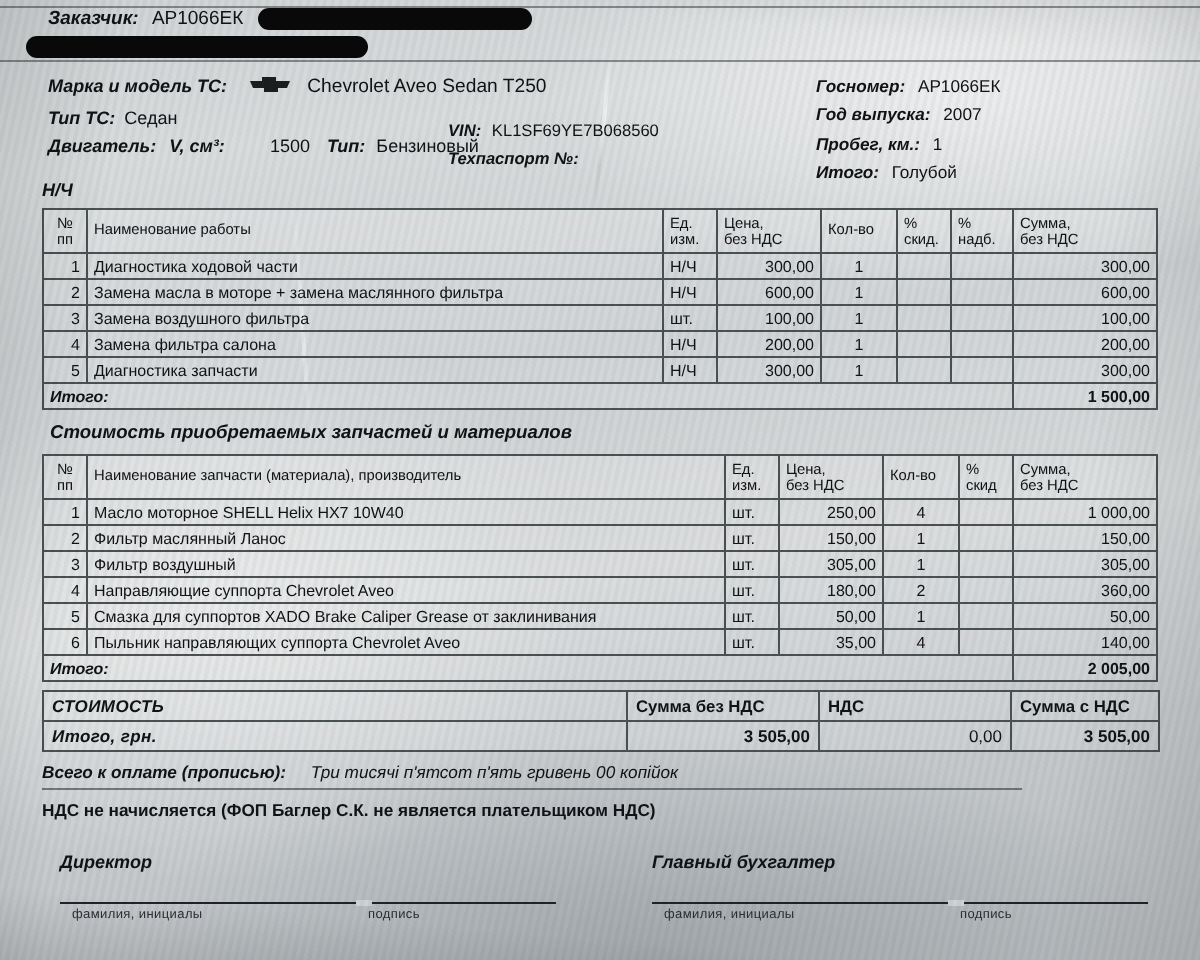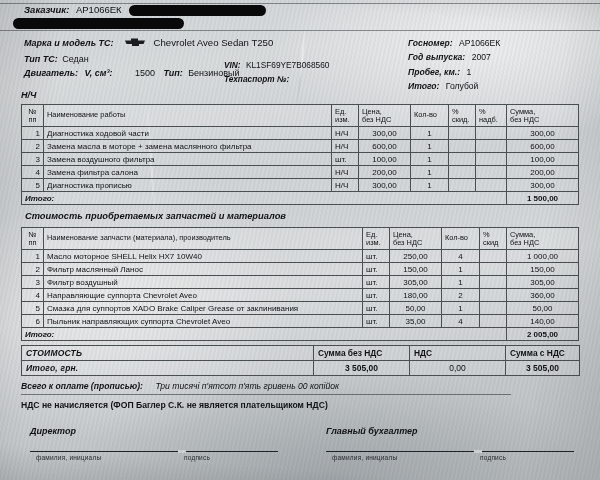--- a/index.html
+++ b/index.html
@@ -52,21 +52,21 @@
   table { border-collapse:collapse; table-layout:fixed; font-size:8px; }
   .tbl { position:absolute; background:transparent; }
   .tbl td, .tbl th {
     border:1px solid #4b5053;
     padding:0 3px; height:13px; font-weight:normal;
     vertical-align:middle; overflow:hidden; white-space:nowrap;
     background:rgba(255,255,255,.10);
   }
   .tbl thead td { height:22px; font-size:7.4px; line-height:8.4px; vertical-align:middle;
                   white-space:normal; background:rgba(255,255,255,.16); }
-  .num { text-align:center; }
+  .num { text-align:right; }
   .ctr { text-align:center; }
   .idx { text-align:right; padding-right:4px; }
   .totalrow td { font-weight:bold; font-style:italic; }
   .totalrow td.num { font-style:normal; }
 
   
   .caption{ position:absolute; font-size:9.3px; font-style:italic; font-weight:bold; white-space:nowrap; }
 
   
   #cost { position:absolute; left:21px; top:345px; width:558px; font-size:8.5px;border-radius:14px; }
@@ -221,21 +221,21 @@
           <td>Замена фильтра салона</td>
           <td>Н/Ч</td>
           <td class="num">200,00</td>
           <td class="ctr">1</td>
           <td class="num"></td>
           <td class="num"></td>
           <td class="num">200,00</td>
         </tr>
         <tr>
           <td class="idx">5</td>
-          <td>Диагностика прописью</td>
+          <td>Диагностика запчасти</td>
           <td>Н/Ч</td>
           <td class="num">300,00</td>
           <td class="ctr">1</td>
           <td class="num"></td>
           <td class="num"></td>
           <td class="num">300,00</td>
         </tr>
       </tbody>
     <tfoot>
       <tr class="totalrow">

